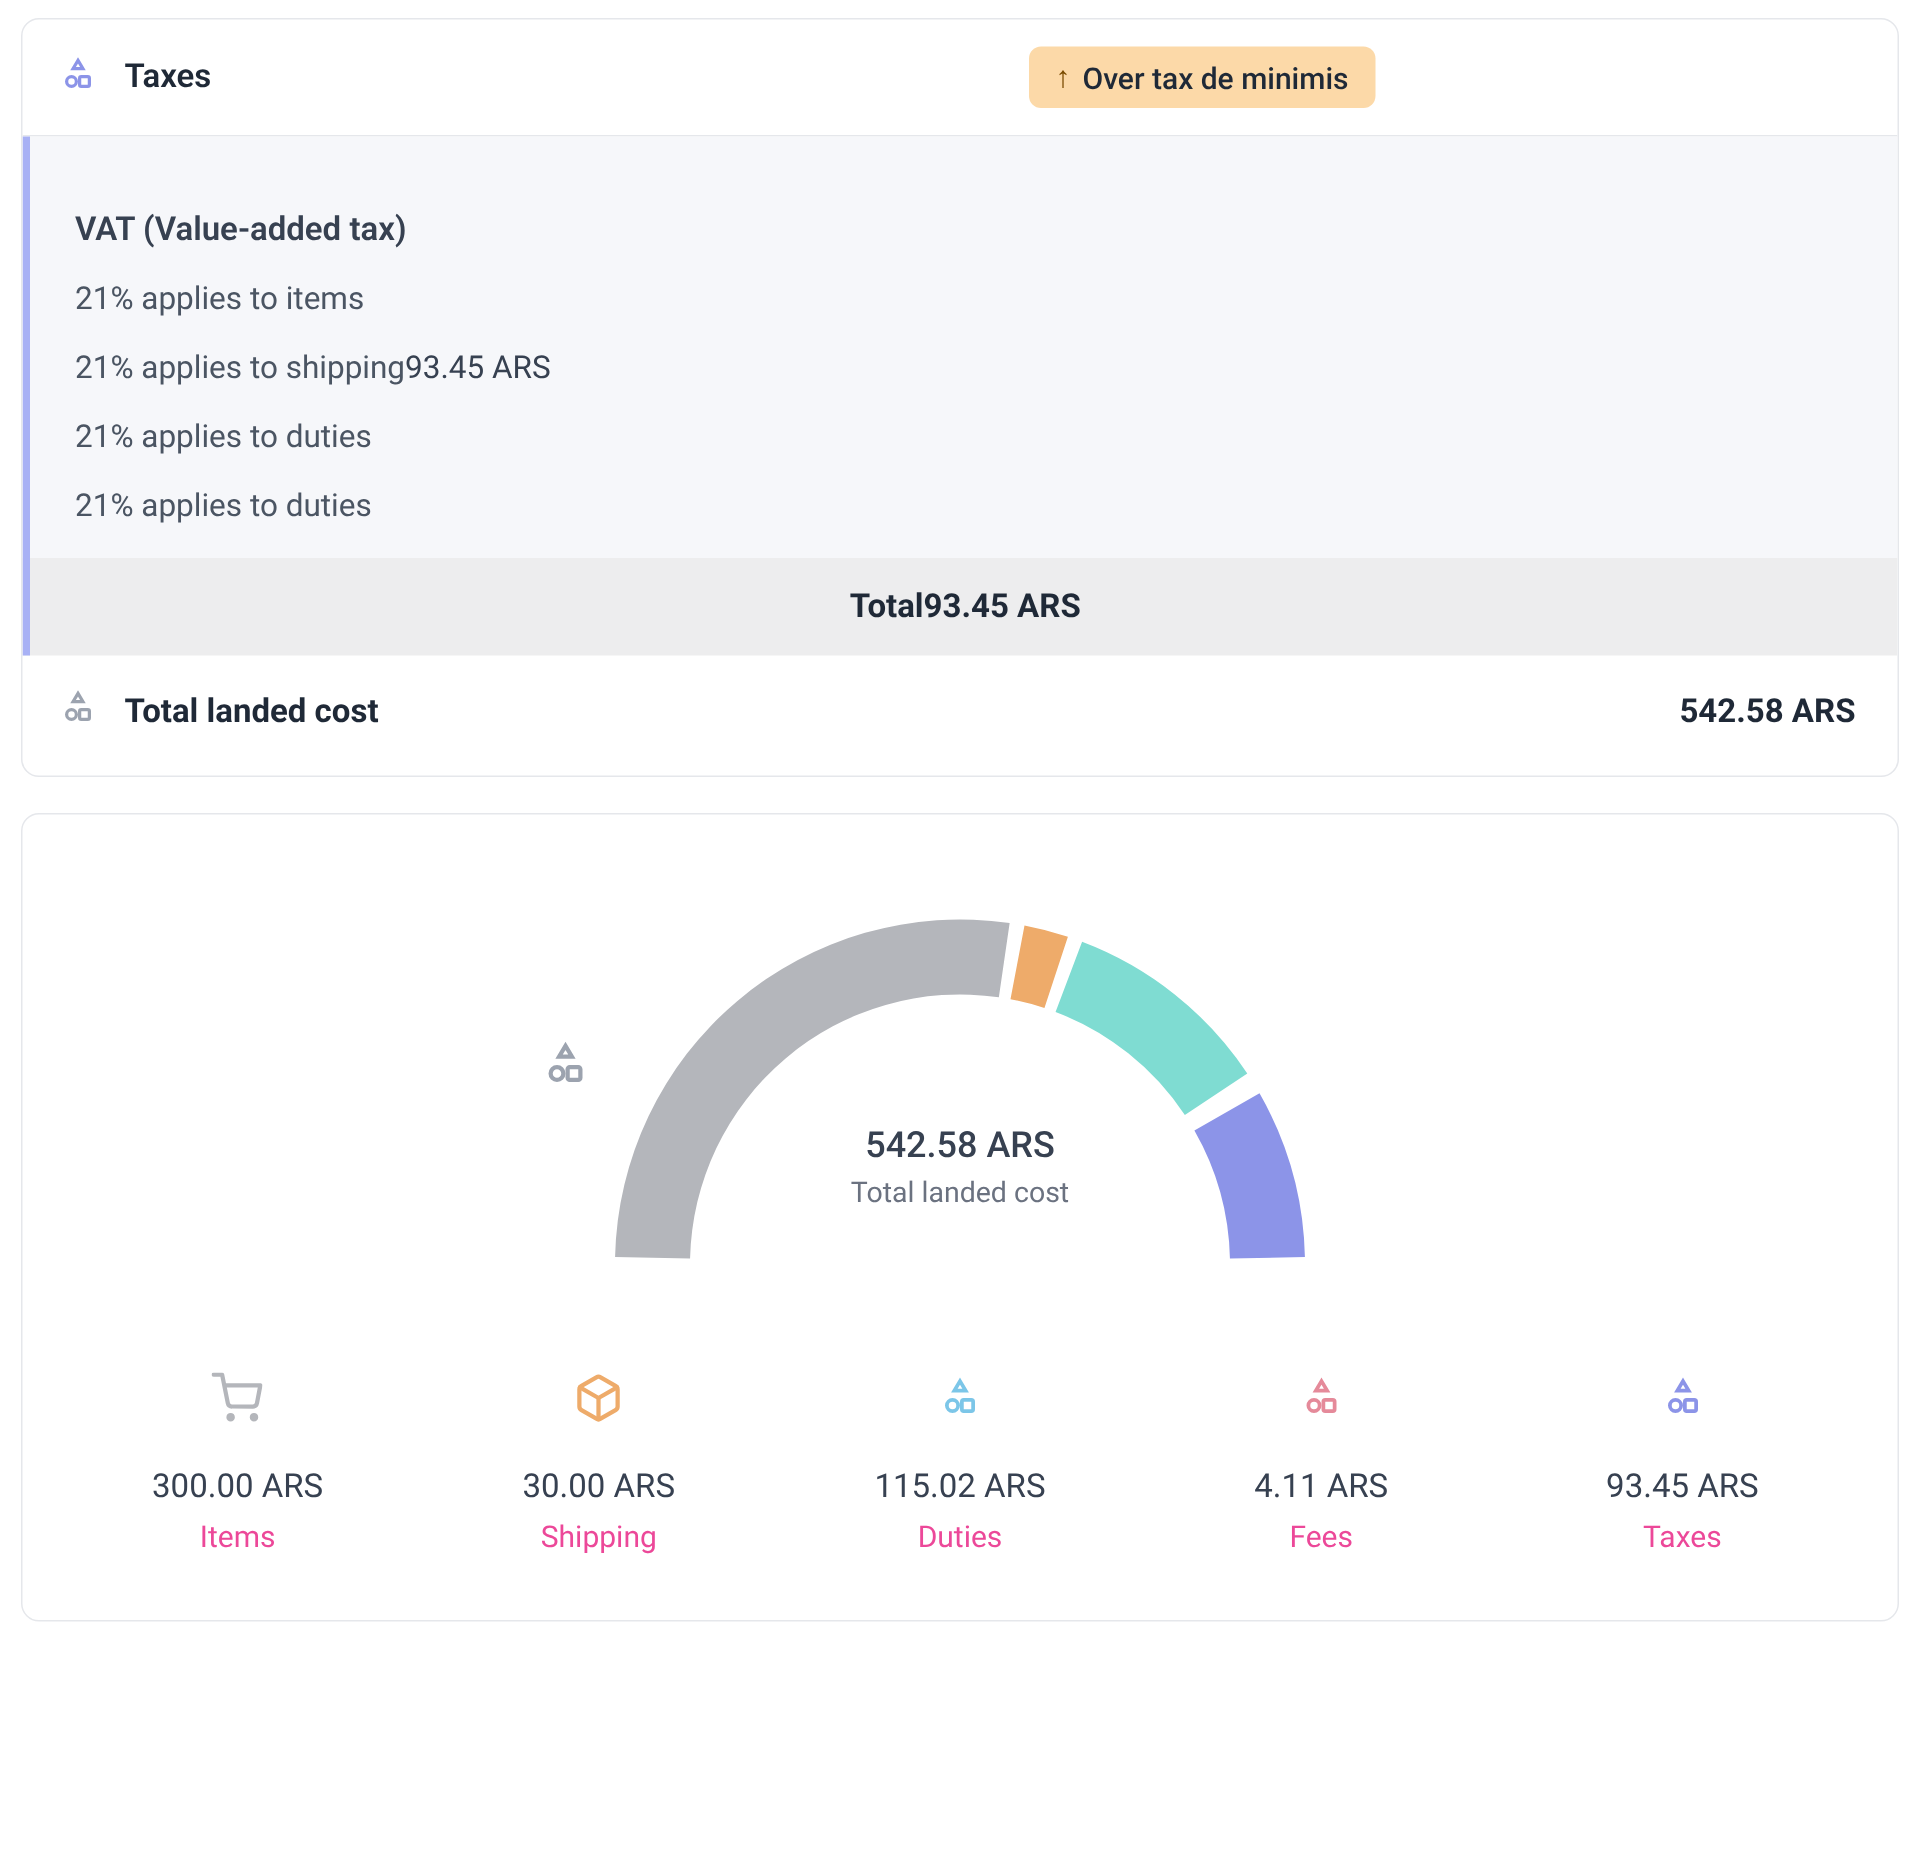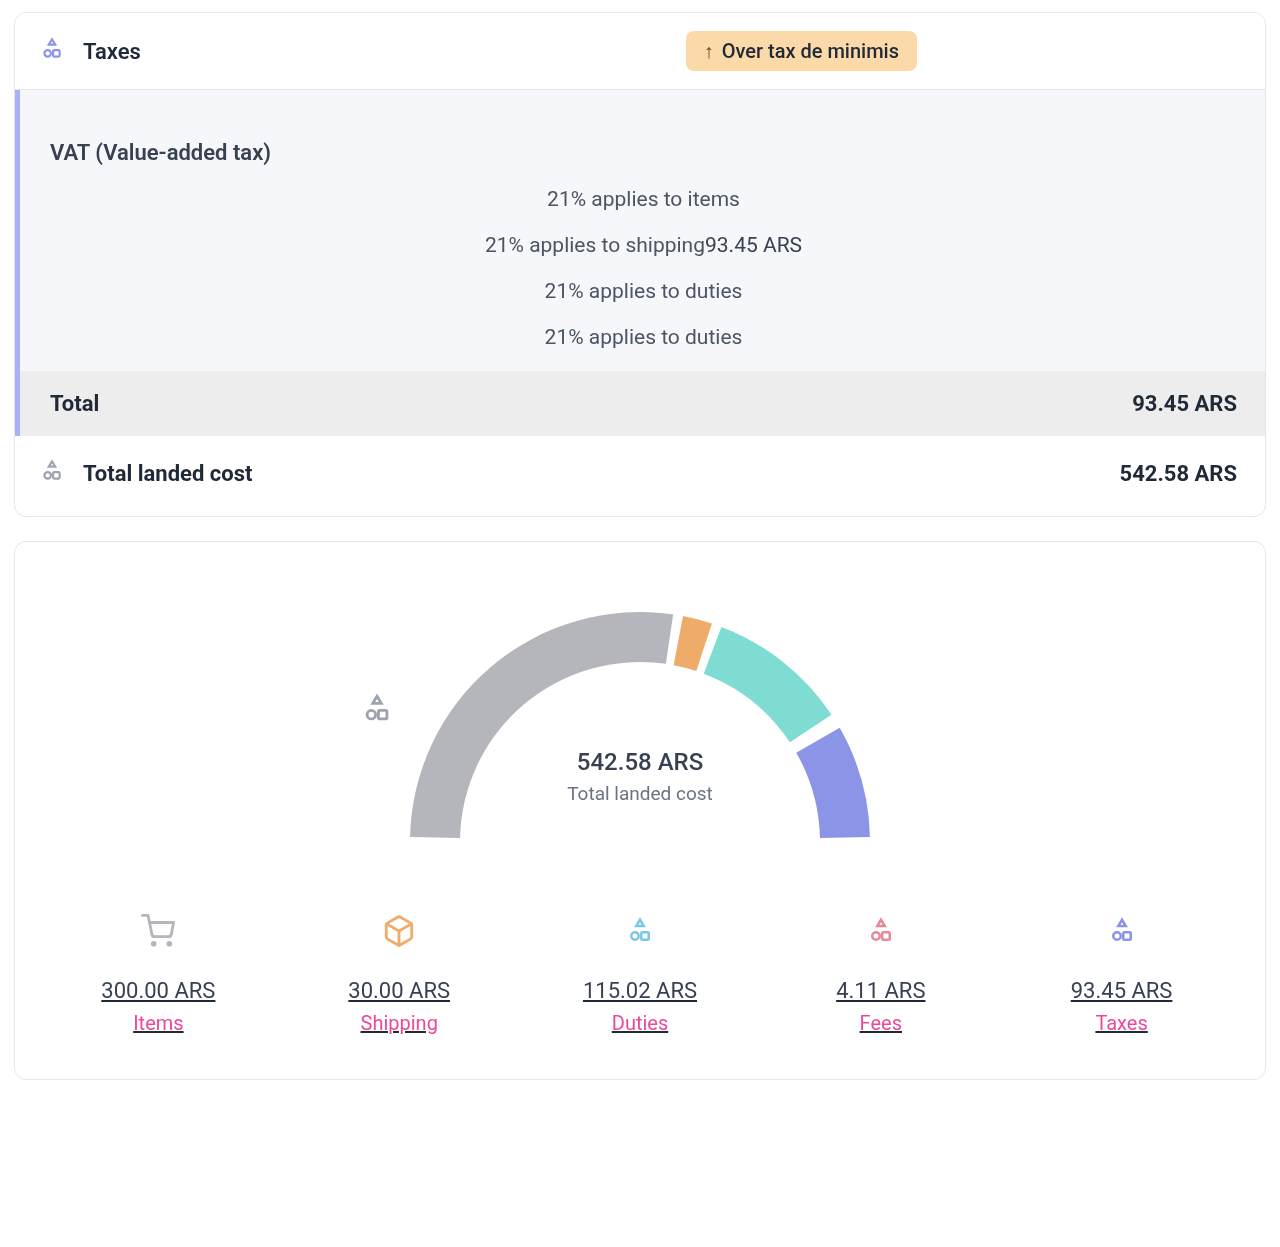--- a/index.html
+++ b/index.html
@@ -51,34 +51,34 @@
   }
   .vat-title {
     font-size: 22px;
     font-weight: 600;
     color: #374151;
     margin-bottom: 22px;
     margin-top: 28px;
   }
   .vat-line {
     display: flex;
-    justify-content: center;
+    justify-content: flex-start;
     align-items: center;
     font-size: 21px;
     color: #4b5563;
     margin-bottom: 22px;
   }
   .vat-line:last-child { margin-bottom: 0; }
   .vat-amount { color: #374151; }
   
   .total-row {
     background: #ededee;
     border-left: 5px solid #a8b1f5;
     display: flex;
-    justify-content: space-between;
+    justify-content: center;
     align-items: center;
     padding: 20px 28px 20px 30px;
     font-size: 22px;
     font-weight: 700;
     color: #1f2937;
   }
   
   .tlc-row {
     display: flex;
     align-items: center;
@@ -131,21 +131,20 @@
   
   .legend {
     display: flex;
     justify-content: space-around;
     align-items: flex-start;
     gap: 10px;
   }
   .legend-item {
     text-align: center;
     flex: 1;
-    text-decoration: underline;
   }
   .legend-item .icon-wrap {
     height: 38px;
     display: flex;
     align-items: center;
     justify-content: center;
     margin-bottom: 28px;
   }
   .legend-item .value {
     font-size: 22px;

